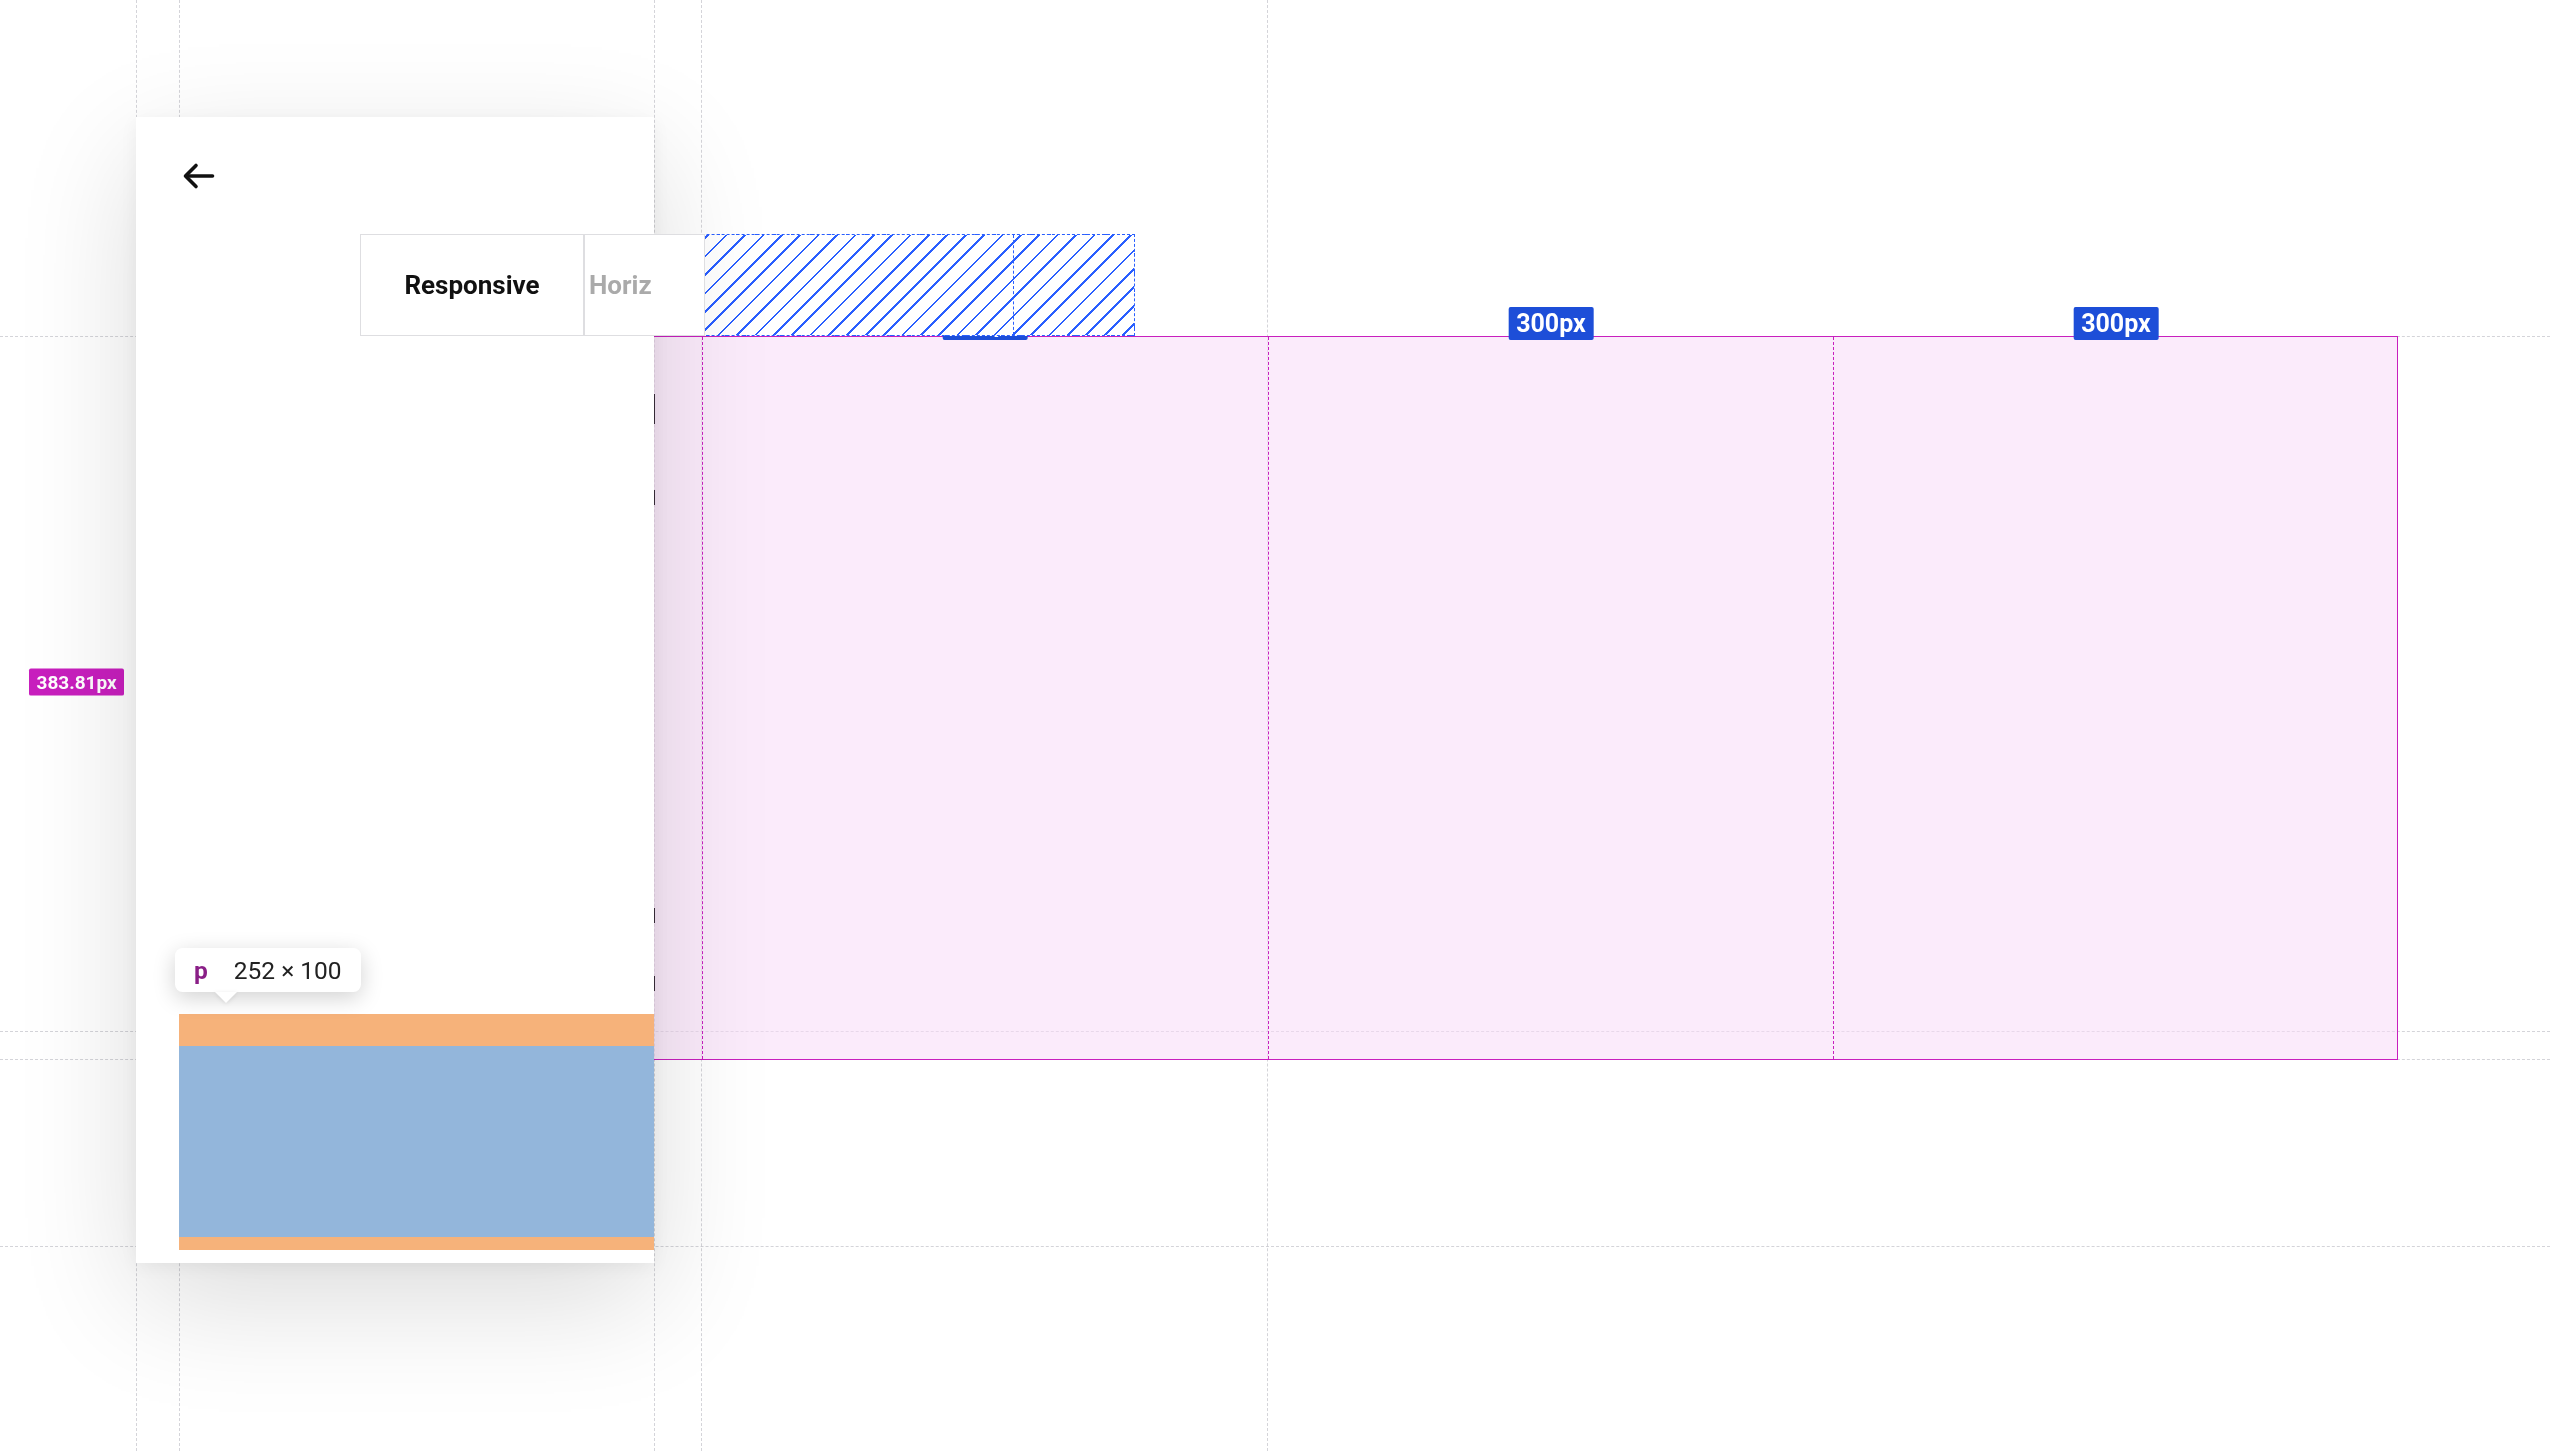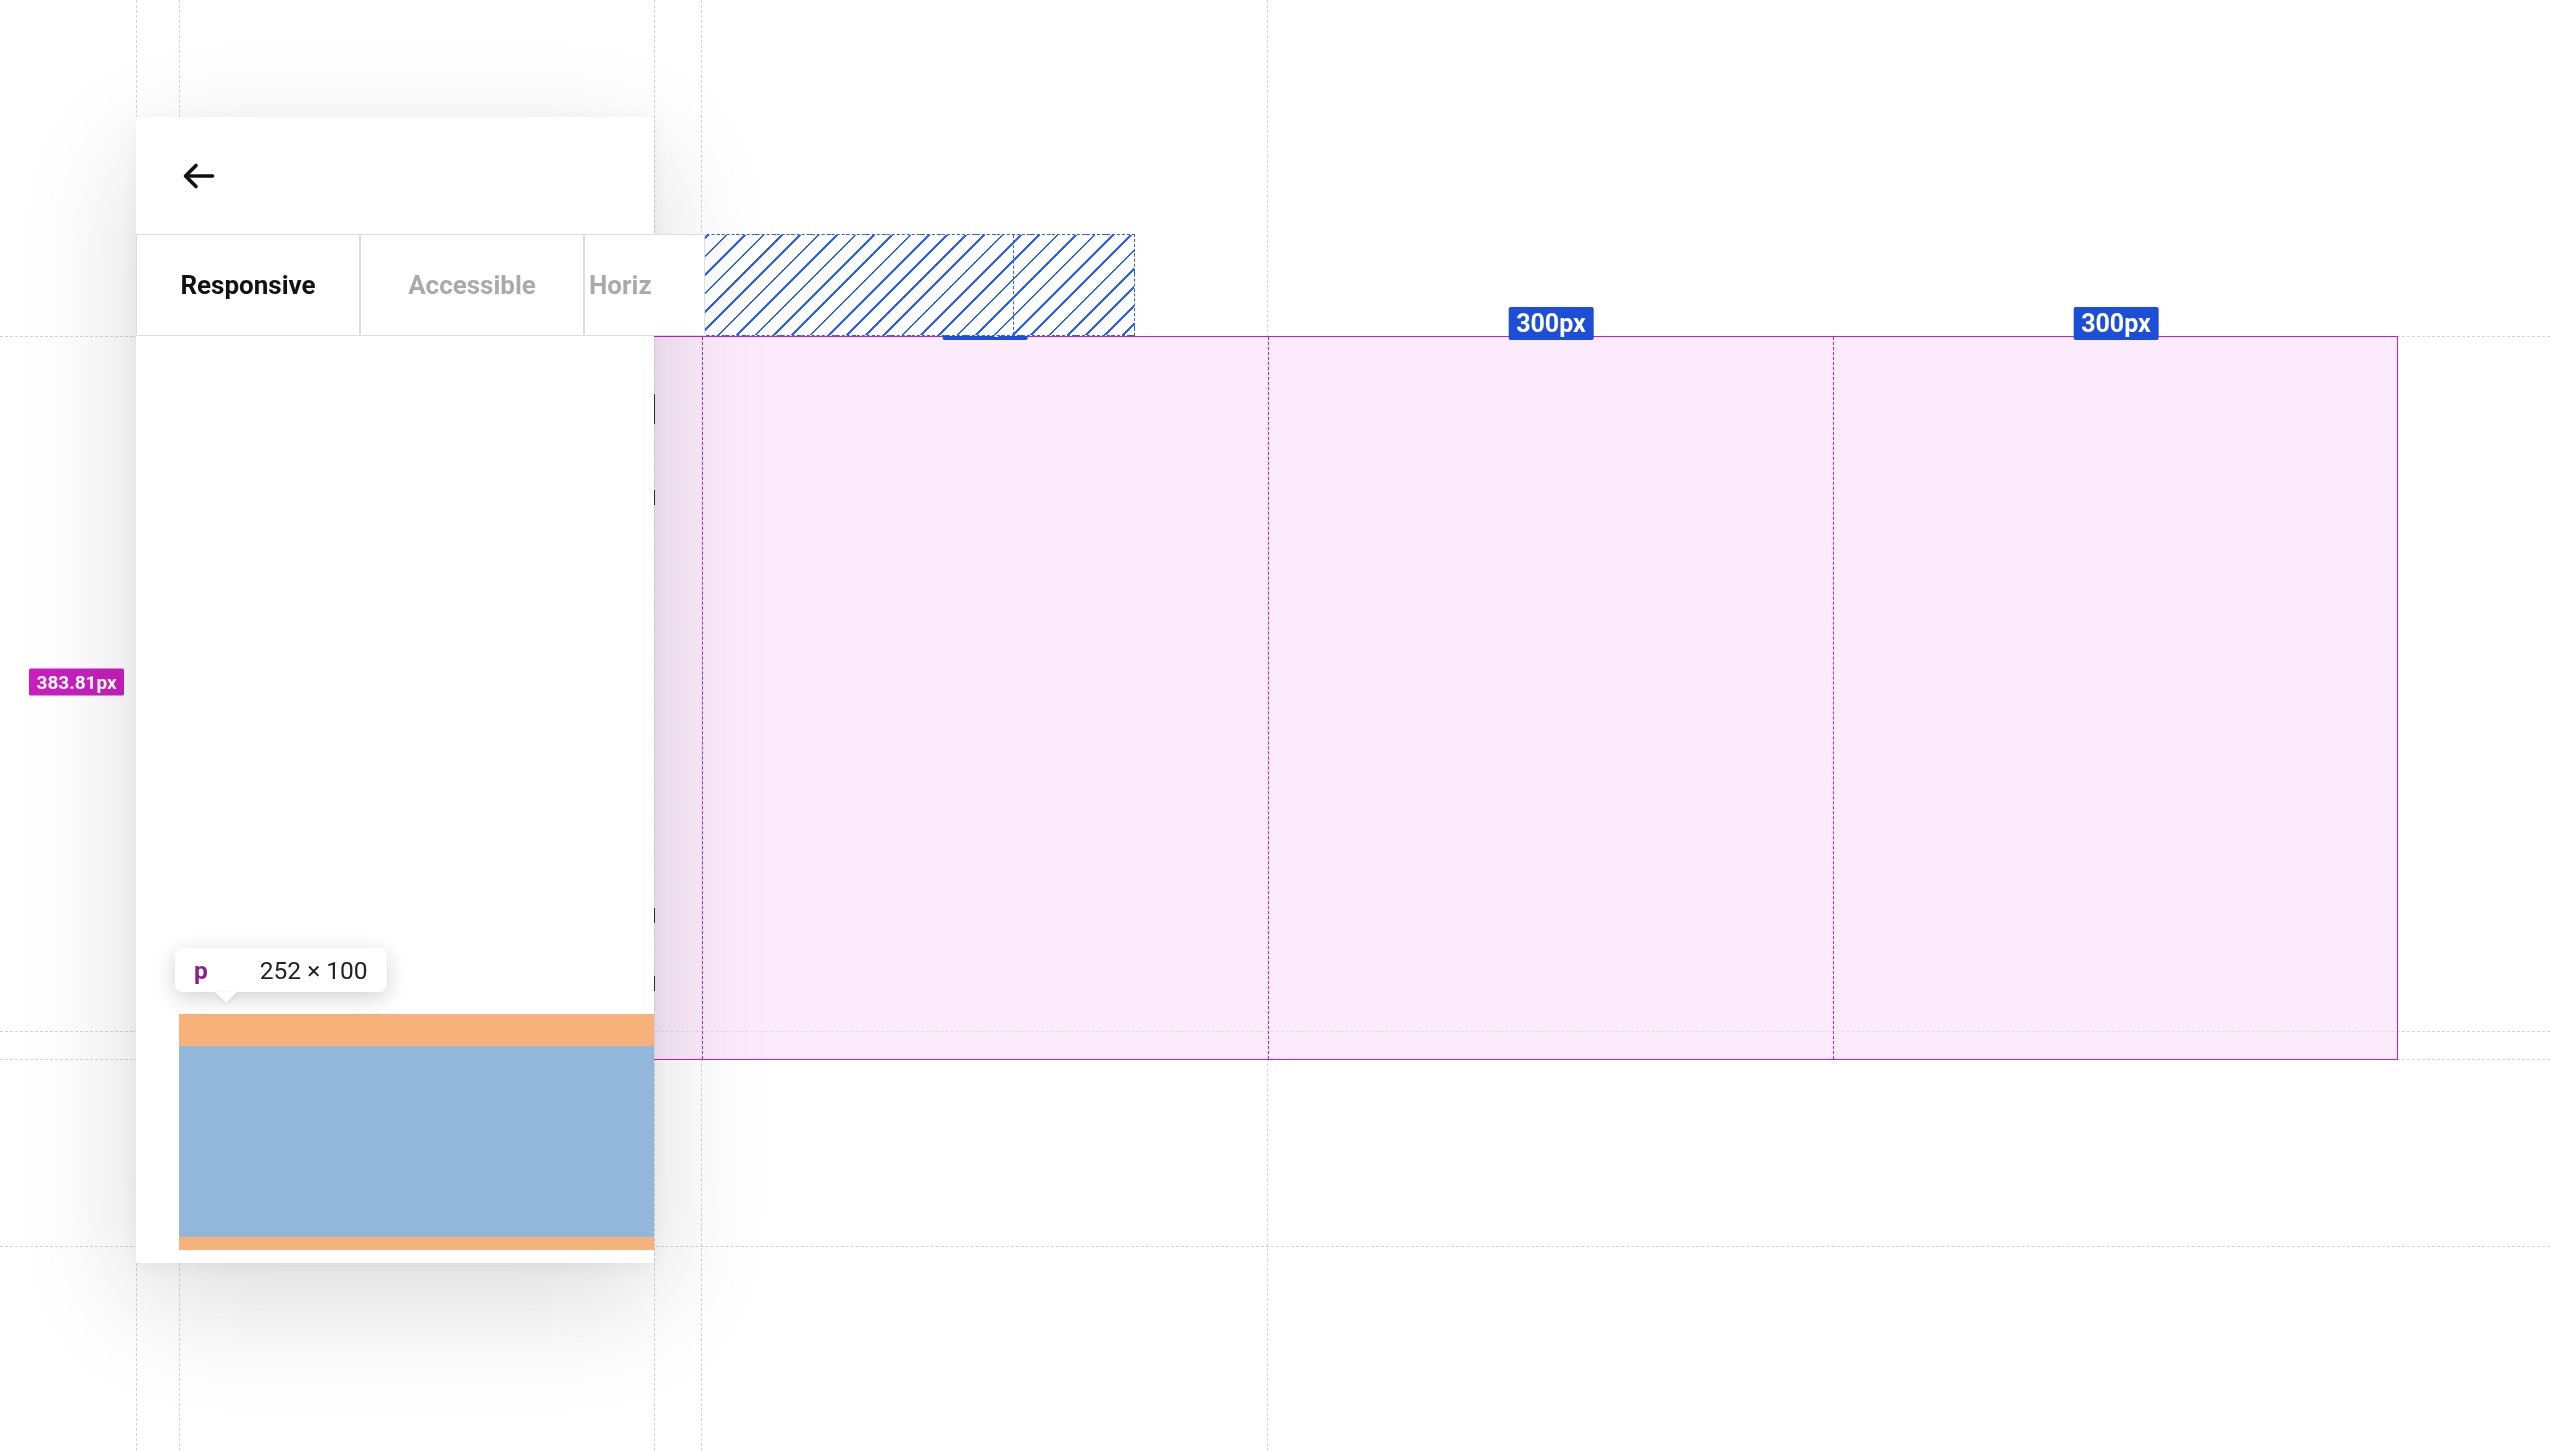--- a/index.html
+++ b/index.html
@@ -90,21 +90,21 @@
   .blue { height:191px; background:#93b6db; }
 
   
   .tooltip {
     position:absolute; left: 175px; top: 948px;
     background:#fff; border-radius:7.5px; box-shadow:0 5.7px 22.6px rgba(0,0,0,.18);
     padding:7.5px 19px; display:flex; align-items:center; gap:26px;
     font-size:24.5px;
   }
   .tooltip .tag { color:#8a1f87; font-weight:700; }
-  .tooltip .dims { color:#222;margin-left:26px; }
+  .tooltip .dims { color:#222; }
   .tooltip::after {
     content:""; position:absolute; left:40px; bottom:-11.3px;
     border-left:11.3px solid transparent; border-right:11.3px solid transparent;
     border-top:11.3px solid #fff;
     filter: drop-shadow(0 1.9px 1.9px rgba(0,0,0,.1));
   }
 </style>
 </head>
 <body>
 
@@ -212,21 +212,20 @@
         <svg viewBox="0 0 24 24" fill="none" stroke="#111" stroke-width="2.4" stroke-linecap="round" stroke-linejoin="round">
           <line x1="21" y1="12" x2="4" y2="12"></line>
           <polyline points="10 5 3 12 10 19"></polyline>
         </svg>
       </div>
     </div>
   </div>
 
   <div class="tabs">
     <div class="tab active">Responsive</div>
-    <div class="tab">Accessible</div>
     <div class="tab third">Horiz</div>
   </div>
 
   <div class="boxmodel">
     <div class="orange"></div>
     <div class="blue"></div>
     <div class="orange" style="height:13px"></div>
   </div>
 
   <div class="tooltip">

